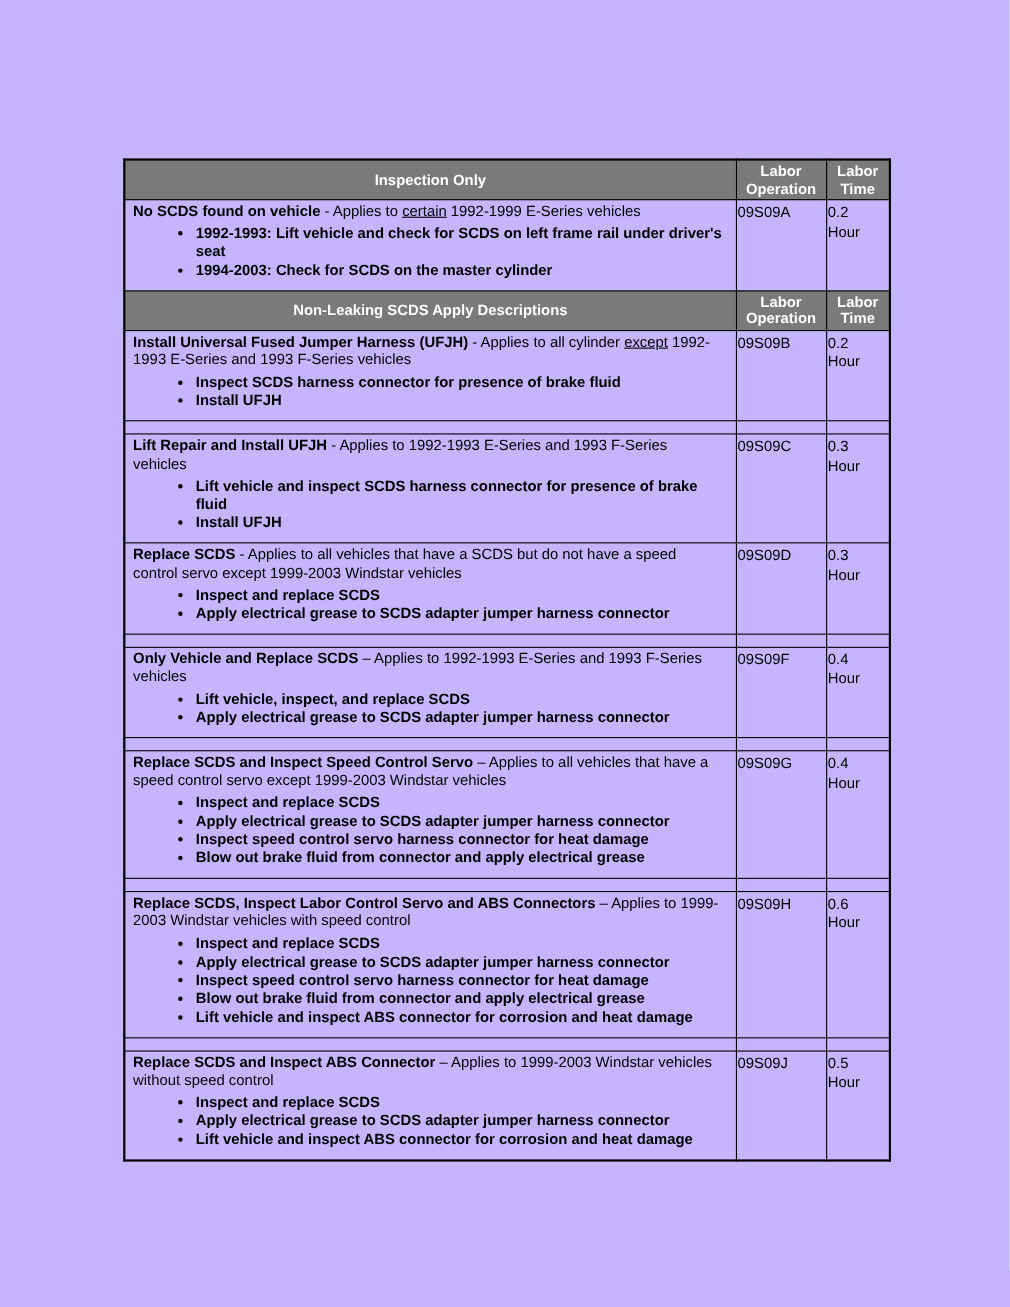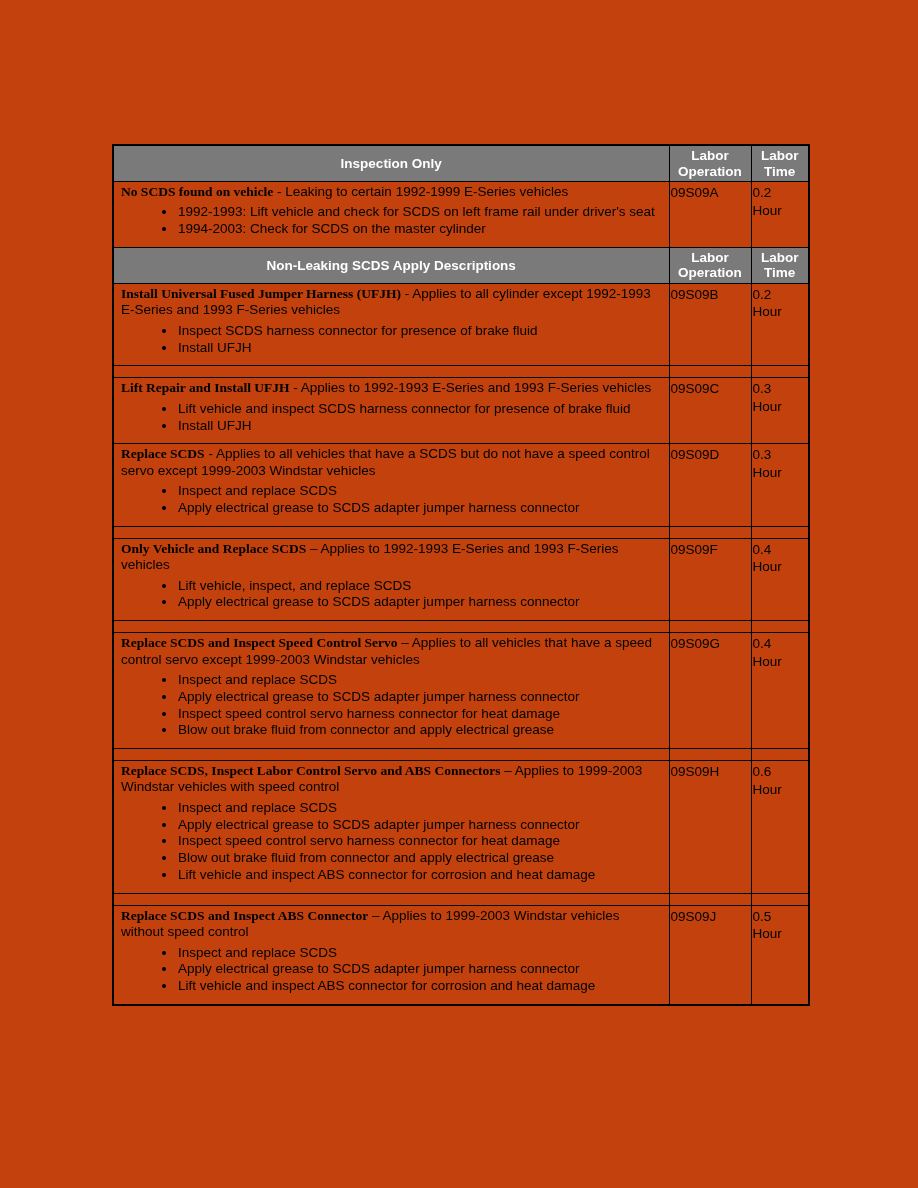--- a/index.html
+++ b/index.html
@@ -4,21 +4,21 @@
 <style>
   html, body {
     margin: 0;
     padding: 0;
     background: #ffffff;
   }
   .page {
     position: relative;
     width: 918px;
     height: 1188px;
-    background: #c2410c;
+    background: #c4b5fd;
     font-family: "Liberation Sans", "DejaVu Sans", sans-serif;
     color: #000000;
     overflow: hidden;
   }
   .table-wrap {
     position: absolute;
     left: 112px;
     top: 144px;
     width: 696px;
   }
@@ -49,25 +49,26 @@
   }
   tr.data-row td {
     vertical-align: top;
     font-size: 13.5px;
   }
   td.desc-cell {
     padding: 2px 10px 9px 7px;
     line-height: 1.22;
   }
   .row-title-line { margin: 0; }
-  .row-title { font-weight: bold; font-family: Liberation Serif, serif; }
-  .u { }
+  .row-title { font-weight: bold; }
+  .u { text-decoration: underline; }
   ul.bullets {
     margin: 4px 0 0 0;
     padding-left: 56px;
+    font-weight: bold;
   }
   ul.bullets li {
     line-height: 1.24;
     padding-left: 1px;
   }
   td.op-cell, td.time-cell {
     text-align: left;
     padding-top: 2px;
     line-height: 1.3;
   }
@@ -88,21 +89,21 @@
         <col class="c-time">
       </colgroup>
       <tbody>
           <tr class="header-row">
             <th class="desc-col">Inspection Only</th>
             <th class="op-col">Labor Operation</th>
             <th class="time-col">Labor Time</th>
           </tr>
           <tr class="data-row">
             <td class="desc-cell">
-              <p class="row-title-line"><span class="row-title">No SCDS found on vehicle</span><span class="row-separator"> - </span><span>Leaking to </span><span class="u">certain</span><span> 1992-1999 E-Series vehicles</span></p>
+              <p class="row-title-line"><span class="row-title">No SCDS found on vehicle</span><span class="row-separator"> - </span><span>Applies to </span><span class="u">certain</span><span> 1992-1999 E-Series vehicles</span></p>
               <ul class="bullets">
                 <li>1992-1993: Lift vehicle and check for SCDS on left frame rail under driver's seat</li>
                 <li>1994-2003: Check for SCDS on the master cylinder</li>
               </ul>
             </td>
             <td class="op-cell">09S09A</td>
             <td class="time-cell">
               <div>0.2</div>
               <div>Hour</div>
             </td>

